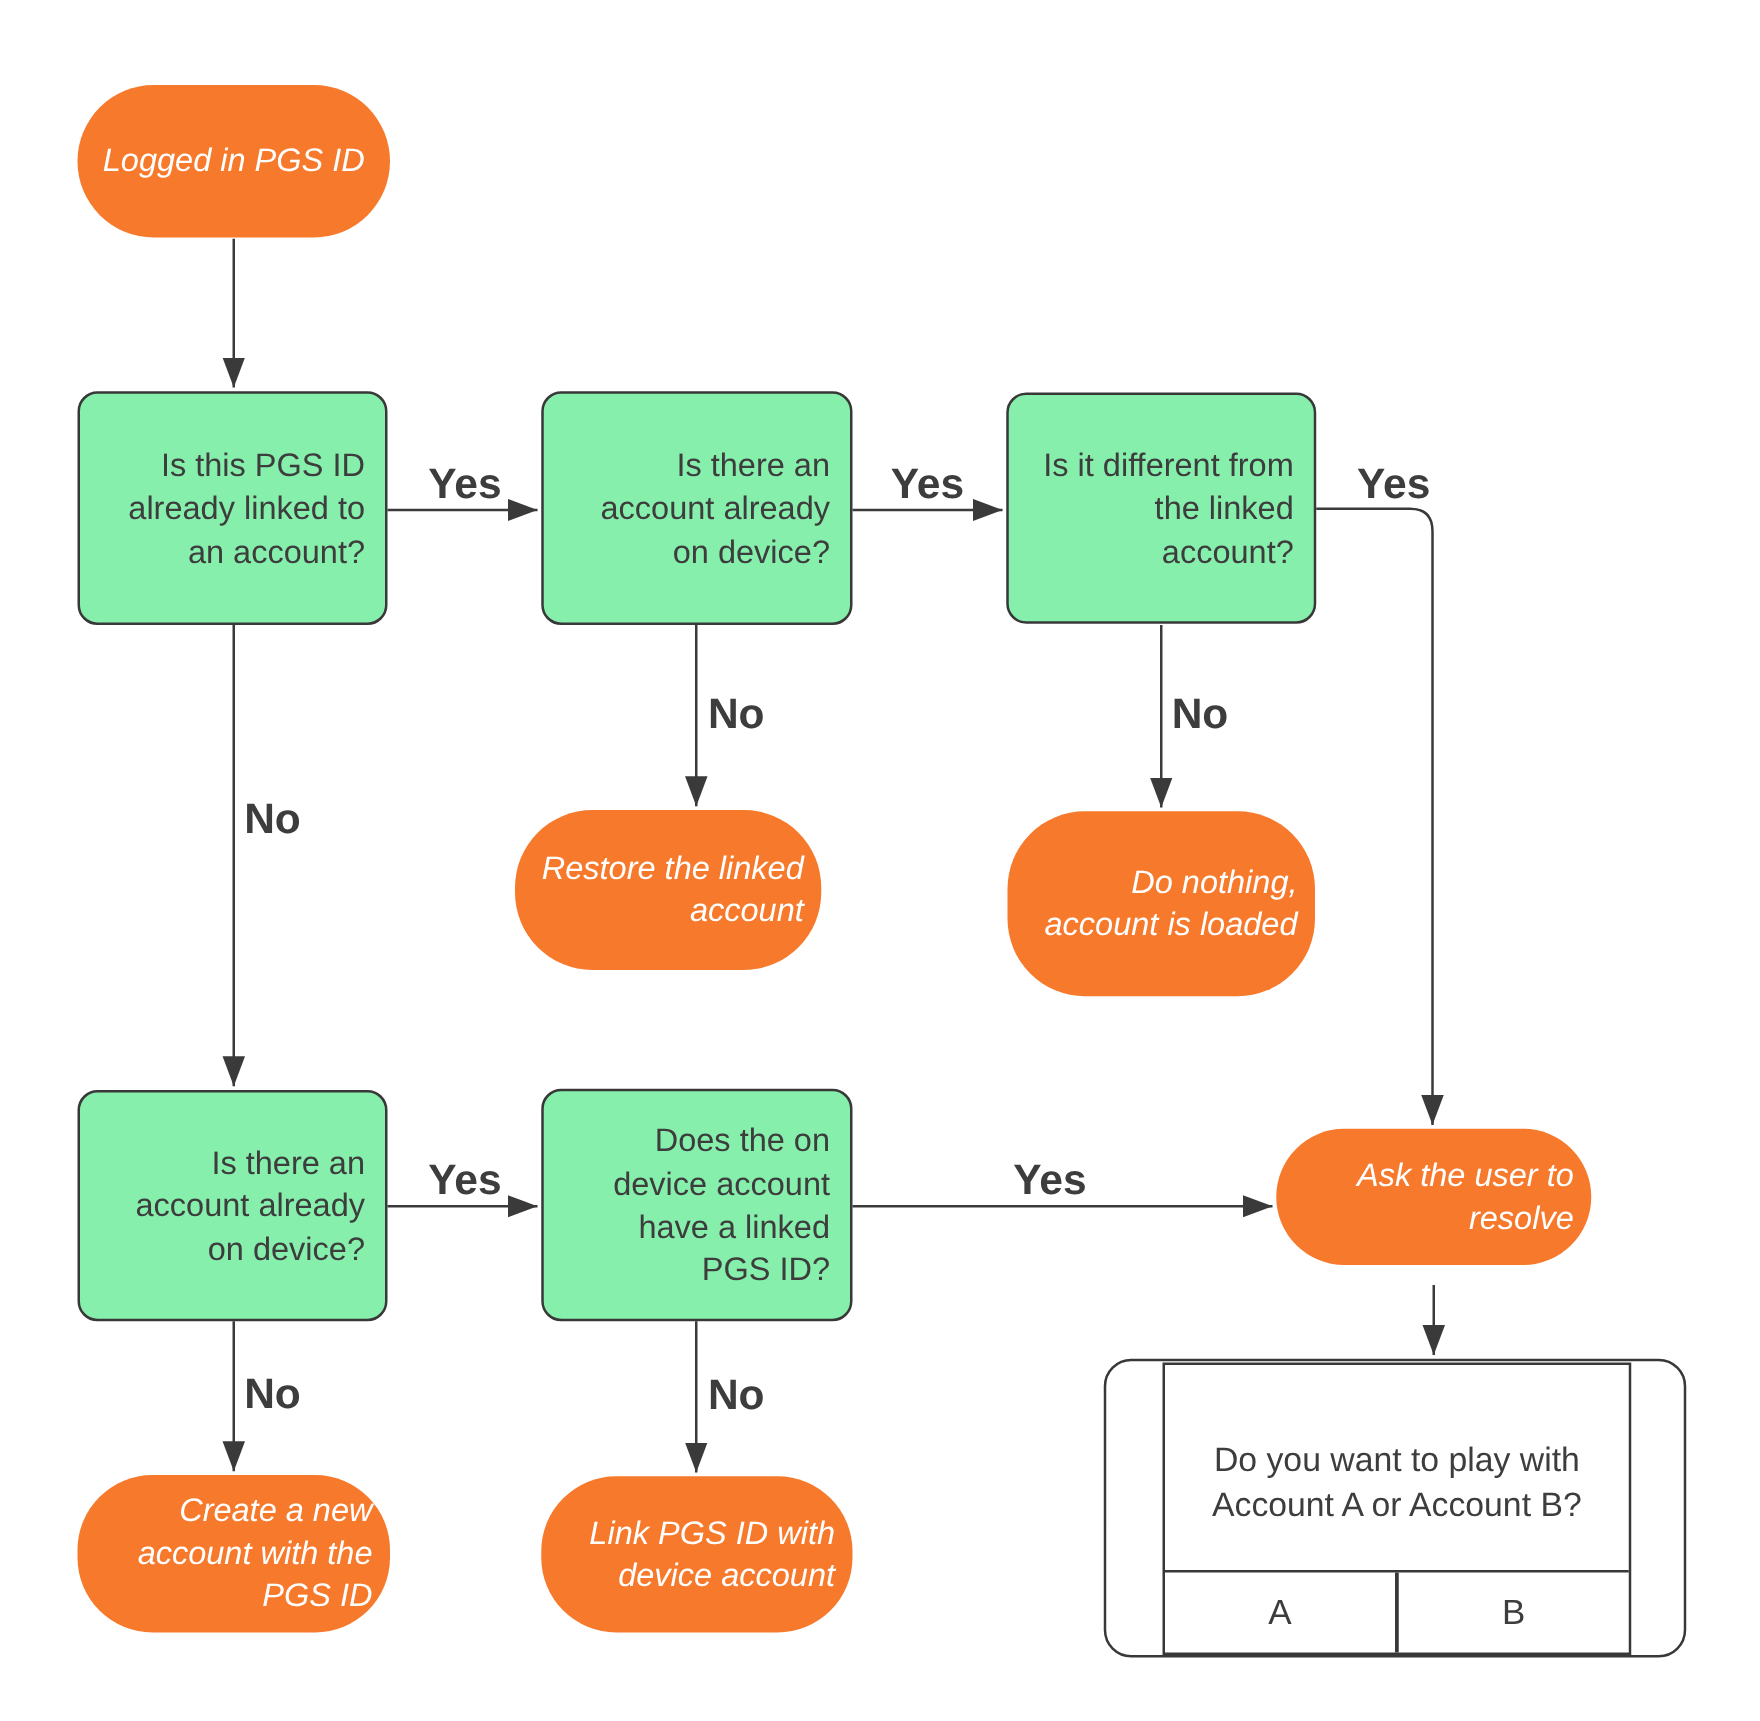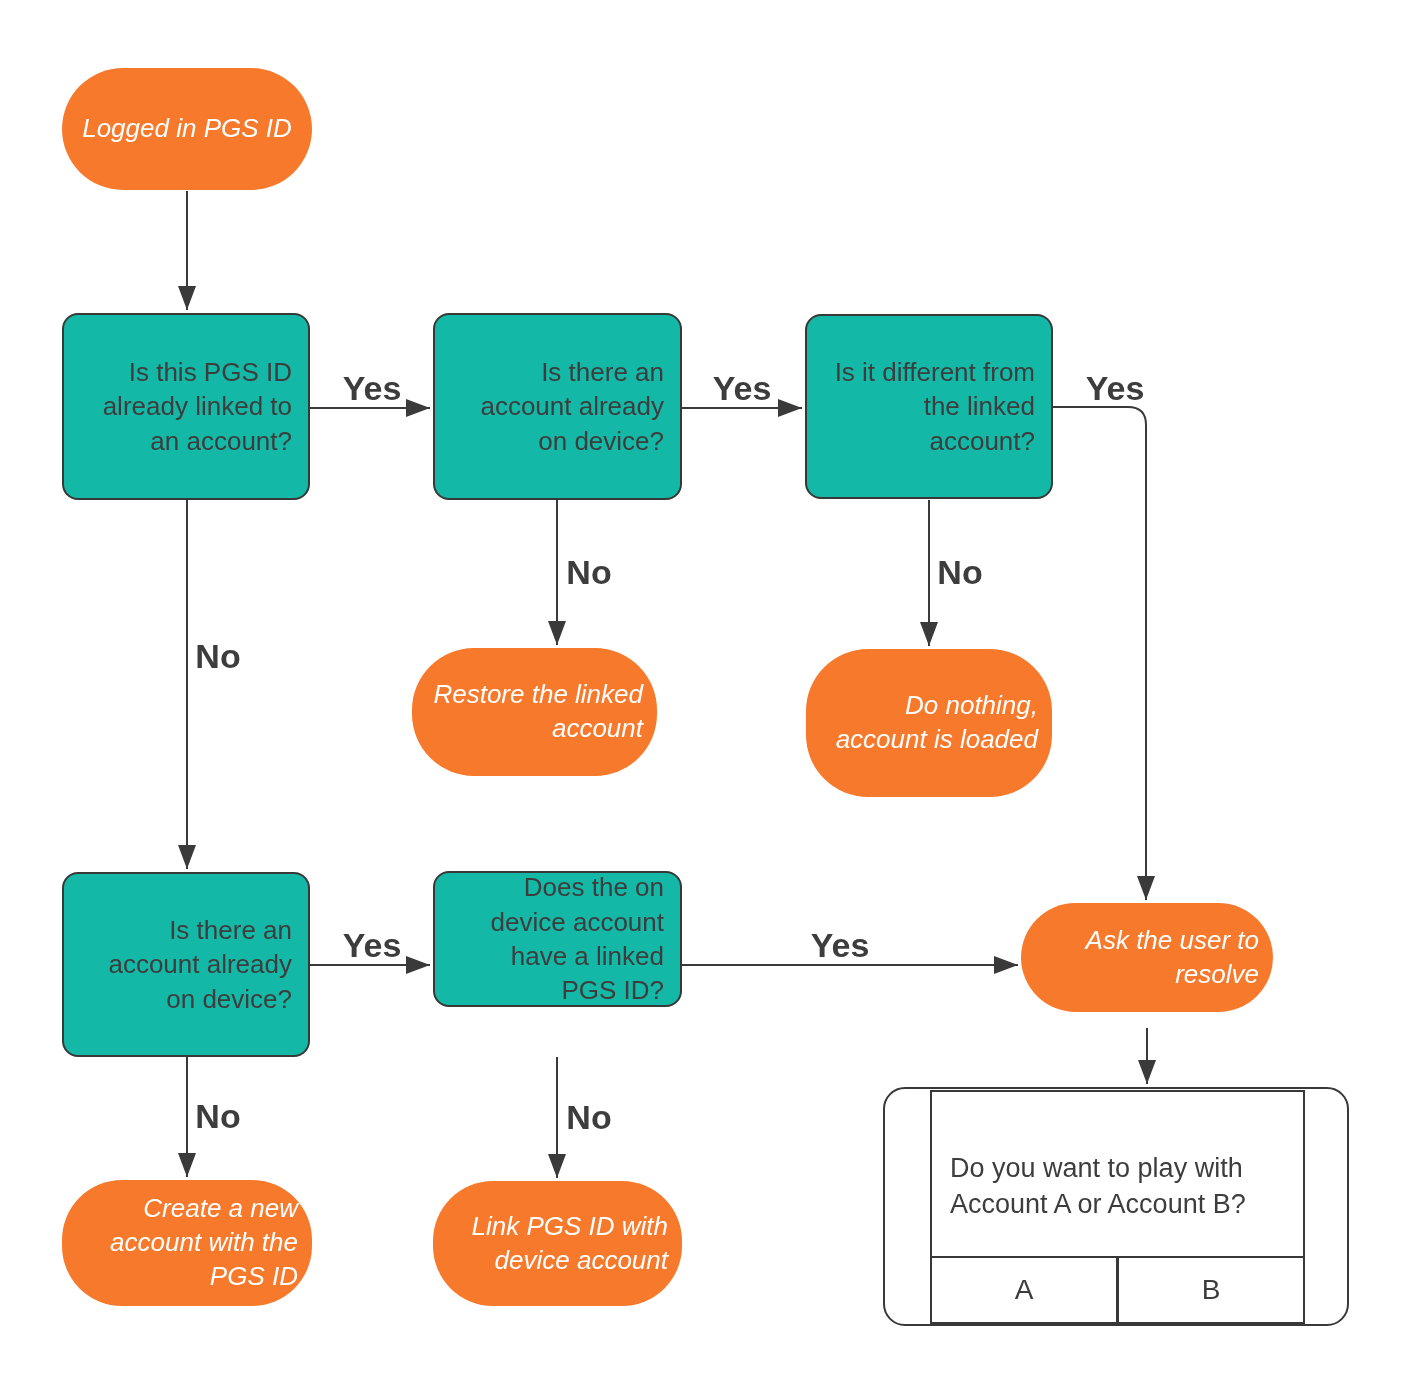--- a/index.html
+++ b/index.html
@@ -8,21 +8,21 @@
     width: 1408px;
     height: 1377px;
     background: #ffffff;
     font-family: "Liberation Sans", sans-serif;
     color: #3d3d3d;
     overflow: hidden;
   }
   #edges { position: absolute; left: 0; top: 0; width: 1408px; height: 1377px; }
   .node { position: absolute; display: flex; align-items: center; justify-content: center; text-align: right; box-sizing: border-box; }
   .decision {
-    background: #14b8a6;
+    background: #86efac;
     border: 2px solid #383838;
     border-radius: 16px;
     font-size: 26px;
     line-height: 1.32;
     color: #3d3d3d;
     padding: 8px 16px;
   }
   .pill {
     background: #f7792b;
     color: #ffffff;
@@ -55,20 +55,21 @@
     box-sizing: border-box;
     background: #ffffff;
     display: flex;
     flex-direction: column;
   }
   .dialog-message {
     flex: 1 1 auto;
     display: flex;
     align-items: center;
     justify-content: center;
+    text-align: center;
     font-size: 27px;
     line-height: 1.35;
     color: #3d3d3d;
     padding: 30px 18px 6px 18px;
   }
   .dialog-buttons {
     height: 64px;
     border-top: 2px solid #383838;
     display: flex;
   }
@@ -112,21 +113,21 @@
   <div class="node pill" style="left:62px; top:68px; width:250px; height:122px; border-radius:61px;">Logged in PGS ID</div>
 
   <div class="node decision" style="left:62px; top:313px; width:248px; height:187px;">Is this PGS ID already linked to an account?</div>
   <div class="node decision" style="left:433px; top:313px; width:249px; height:187px;">Is there an account already on device?</div>
   <div class="node decision" style="left:805px; top:314px; width:248px; height:185px;">Is it different from the linked account?</div>
 
   <div class="node pill" style="left:412px; top:648px; width:245px; height:128px; border-radius:62px;">Restore the linked account</div>
   <div class="node pill" style="left:806px; top:649px; width:246px; height:148px; border-radius:62px;">Do nothing, account is loaded</div>
 
   <div class="node decision" style="left:62px; top:872px; width:248px; height:185px;">Is there an account already on device?</div>
-  <div class="node decision" style="left:433px; top:871px; width:249px; height:136px;">Does the on device account have a linked PGS ID?</div>
+  <div class="node decision" style="left:433px; top:871px; width:249px; height:186px;">Does the on device account have a linked PGS ID?</div>
 
   <div class="node pill" style="left:1021px; top:903px; width:252px; height:109px; border-radius:62px;">Ask the user to resolve</div>
   <div class="node pill" style="left:62px; top:1180px; width:250px; height:126px; border-radius:60px;">Create a new account with the PGS  ID</div>
   <div class="node pill" style="left:433px; top:1181px; width:249px; height:125px; border-radius:60px;">Link PGS ID with device account</div>
 
   <span class="edge-label" style="left:372px; top:388px;">Yes</span>
   <span class="edge-label" style="left:742px; top:388px;">Yes</span>
   <span class="edge-label" style="left:1115px; top:388px;">Yes</span>
   <span class="edge-label" style="left:589px; top:572px;">No</span>
   <span class="edge-label" style="left:960px; top:572px;">No</span>

